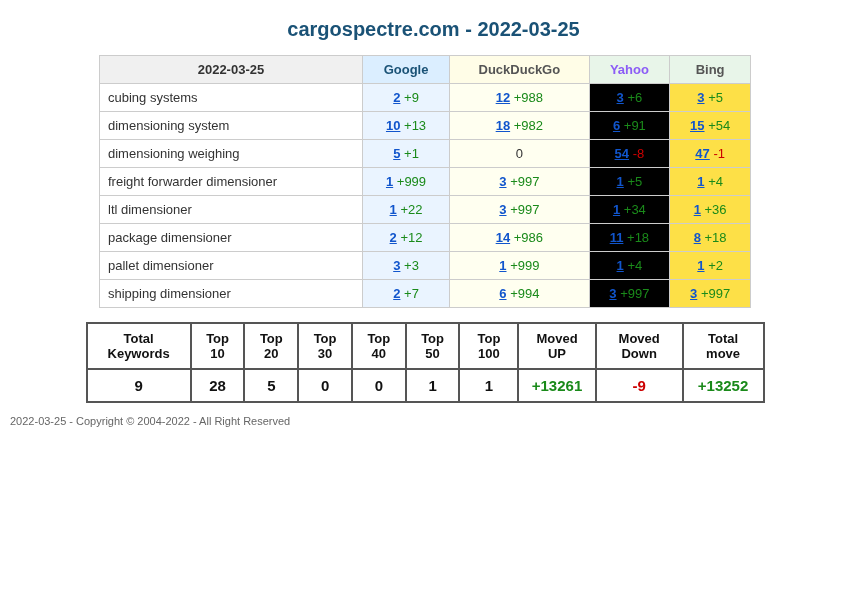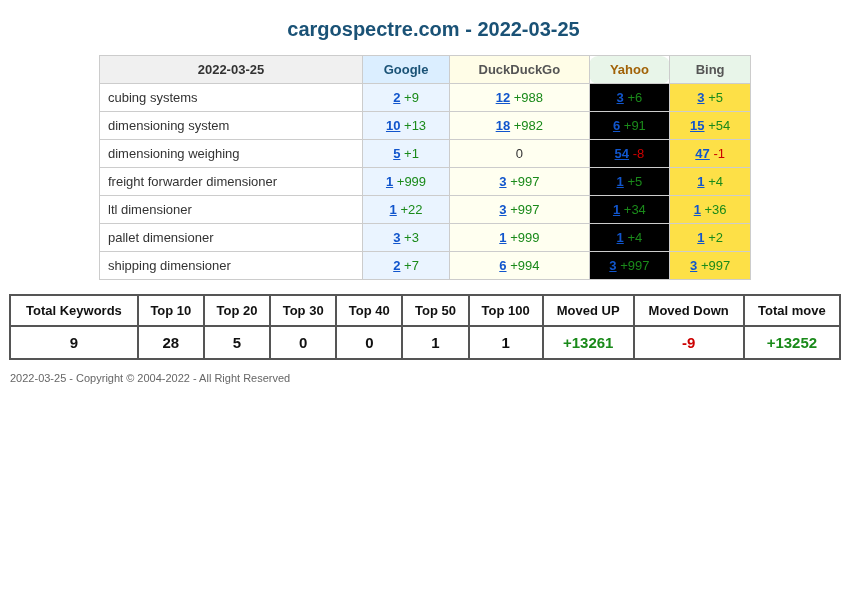--- a/index.html
+++ b/index.html
@@ -43,22 +43,21 @@
       color: #1a5276;
     }
     .header-ddg {
       background: #fffde7;
       font-weight: bold;
       color: #555;
     }
     .header-yahoo {
       background: #e8f5e9;
       font-weight: bold;
-      color: #a16207;
-      border-radius: 9px;
+      color: #8b5cf6;
     }
     .header-bing {
       background: #e8f5e9;
       font-weight: bold;
       color: #555;
     }
     .rank-link {
       color: #1155cc;
       text-decoration: underline;
       font-weight: bold;
@@ -67,21 +66,21 @@
       color: #1a8a1a;
     }
     .neg-change {
       color: #cc0000;
     }
     .col-google { background: #eaf4ff; }
     .col-ddg { background: #fffff0; }
     .col-yahoo { background: #000000; }
     .col-bing { background: #fde047; }
     .summary-table {
-      width: 832px;
+      width: 679px;
       margin: 14px auto 0 auto;
       border-collapse: collapse;
       border: 2px solid #555;
     }
     .summary-table th {
       border: 2px solid #555;
       padding: 7px 8px;
       text-align: center;
       font-weight: bold;
       font-size: 13px;
@@ -150,20 +149,27 @@
         <td class="col-ddg"><span class="rank-link">3</span><span class="pos-change"> +997</span></td>
         <td class="col-yahoo"><span class="rank-link">1</span><span class="pos-change"> +5</span></td>
         <td class="col-bing"><span class="rank-link">1</span><span class="pos-change"> +4</span></td>
       </tr>
       <tr>
         <td class="keyword-cell">ltl dimensioner</td>
         <td class="col-google"><span class="rank-link">1</span><span class="pos-change"> +22</span></td>
         <td class="col-ddg"><span class="rank-link">3</span><span class="pos-change"> +997</span></td>
         <td class="col-yahoo"><span class="rank-link">1</span><span class="pos-change"> +34</span></td>
         <td class="col-bing"><span class="rank-link">1</span><span class="pos-change"> +36</span></td>
+      </tr>
+      <tr>
+        <td class="keyword-cell">package dimensioner</td>
+        <td class="col-google"><span class="rank-link">2</span><span class="pos-change"> +12</span></td>
+        <td class="col-ddg"><span class="rank-link">14</span><span class="pos-change"> +986</span></td>
+        <td class="col-yahoo"><span class="rank-link">11</span><span class="pos-change"> +18</span></td>
+        <td class="col-bing"><span class="rank-link">8</span><span class="pos-change"> +18</span></td>
       </tr>
       <tr>
         <td class="keyword-cell">pallet dimensioner</td>
         <td class="col-google"><span class="rank-link">3</span><span class="pos-change"> +3</span></td>
         <td class="col-ddg"><span class="rank-link">1</span><span class="pos-change"> +999</span></td>
         <td class="col-yahoo"><span class="rank-link">1</span><span class="pos-change"> +4</span></td>
         <td class="col-bing"><span class="rank-link">1</span><span class="pos-change"> +2</span></td>
       </tr>
       <tr>
         <td class="keyword-cell">shipping dimensioner</td>

